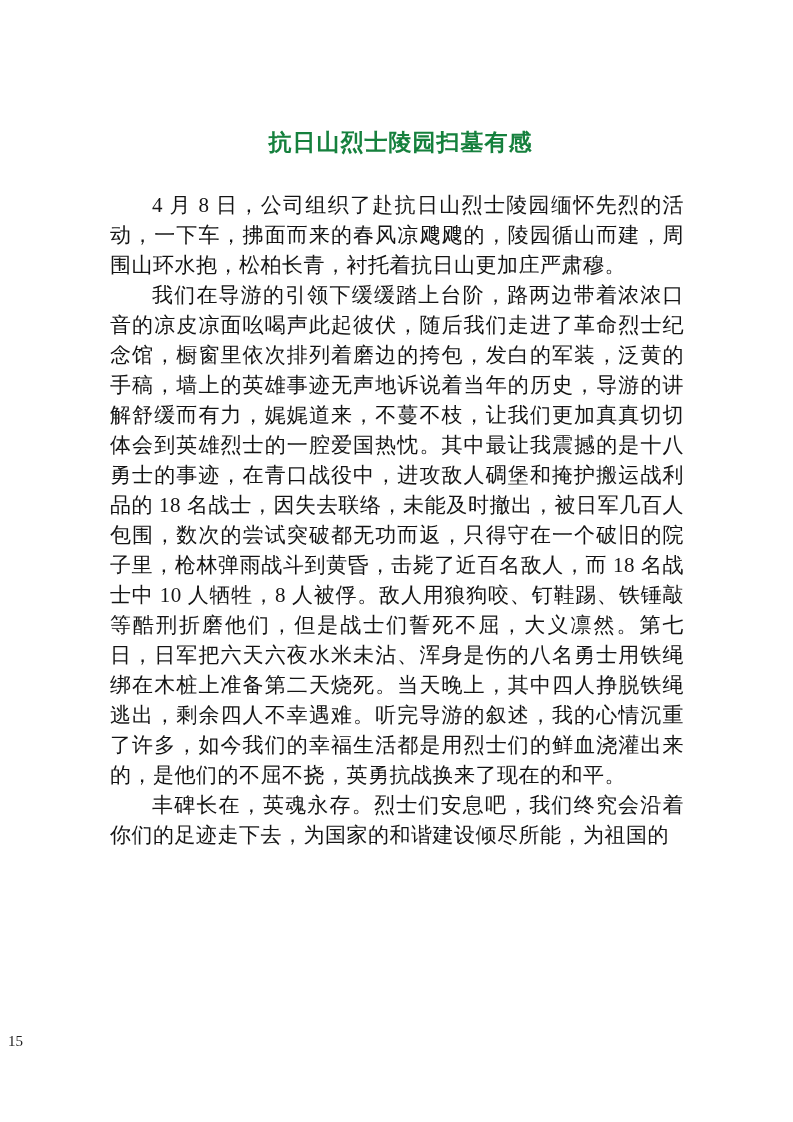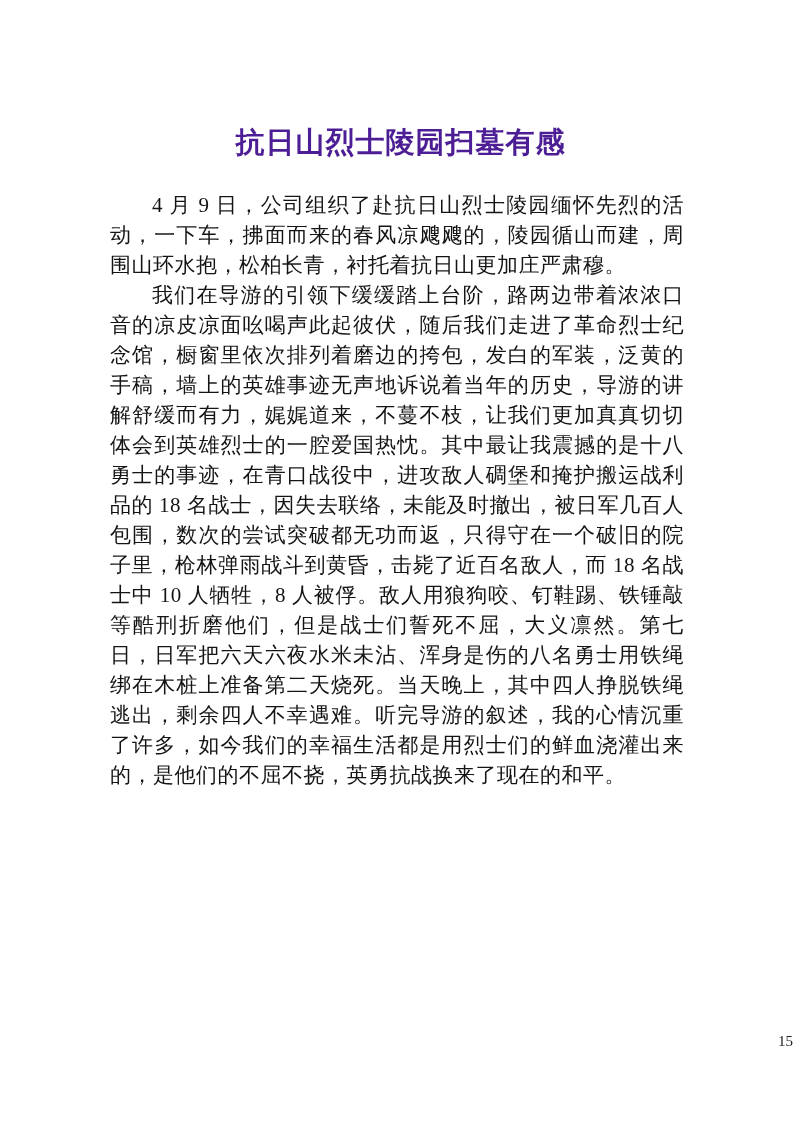--- a/index.html
+++ b/index.html
@@ -17,24 +17,24 @@
   }
   .doc-title {
     position: absolute;
     top: 122px;
     left: 0;
     right: 0;
     margin: 0;
     text-align: center;
     font-family: "Liberation Sans", "DejaVu Sans", sans-serif;
     font-weight: 700;
-    font-size: 29px;
+    font-size: 23px;
     line-height: 40px;
     letter-spacing: 1px;
-    color: #4c1d95;
+    color: #15803d;
     padding-left: 8px;
   }
   .doc-body {
     position: absolute;
     top: 190px;
     left: 110px;
     width: 574px;
     font-family: "Liberation Serif", "DejaVu Serif", serif;
     font-size: 21px;
     line-height: 30px;
@@ -47,37 +47,38 @@
     padding: 0;
     text-indent: 2em;
     letter-spacing: 0.5px;
     word-break: break-all;
   }
   .page-footer {
     position: absolute;
     top: 1032px;
     left: 8px;
     right: 0;
-    text-align: right;
+    text-align: left;
   }
   .page-number {
     font-family: "Liberation Serif", "DejaVu Serif", serif;
     font-size: 15px;
     color: #222222;
   }
 </style>
 </head>
 <body>
 
 <div class="page">
 
   <h1 class="doc-title">抗日山烈士陵园扫墓有感</h1>
 
   <div class="doc-body">
-    <p>4 月 9 日，公司组织了赴抗日山烈士陵园缅怀先烈的活动，一下车，拂面而来的春风凉飕飕的，陵园循山而建，周围山环水抱，松柏长青，衬托着抗日山更加庄严肃穆。</p>
+    <p>4 月 8 日，公司组织了赴抗日山烈士陵园缅怀先烈的活动，一下车，拂面而来的春风凉飕飕的，陵园循山而建，周围山环水抱，松柏长青，衬托着抗日山更加庄严肃穆。</p>
     <p>我们在导游的引领下缓缓踏上台阶，路两边带着浓浓口音的凉皮凉面吆喝声此起彼伏，随后我们走进了革命烈士纪念馆，橱窗里依次排列着磨边的挎包，发白的军装，泛黄的手稿，墙上的英雄事迹无声地诉说着当年的历史，导游的讲解舒缓而有力，娓娓道来，不蔓不枝，让我们更加真真切切体会到英雄烈士的一腔爱国热忱。其中最让我震撼的是十八勇士的事迹，在青口战役中，进攻敌人碉堡和掩护搬运战利品的 18 名战士，因失去联络，未能及时撤出，被日军几百人包围，数次的尝试突破都无功而返，只得守在一个破旧的院子里，枪林弹雨战斗到黄昏，击毙了近百名敌人，而 18 名战士中 10 人牺牲，8 人被俘。敌人用狼狗咬、钉鞋踢、铁锤敲等酷刑折磨他们，但是战士们誓死不屈，大义凛然。第七日，日军把六天六夜水米未沾、浑身是伤的八名勇士用铁绳绑在木桩上准备第二天烧死。当天晚上，其中四人挣脱铁绳逃出，剩余四人不幸遇难。听完导游的叙述，我的心情沉重了许多，如今我们的幸福生活都是用烈士们的鲜血浇灌出来的，是他们的不屈不挠，英勇抗战换来了现在的和平。</p>
+    <p>丰碑长在，英魂永存。烈士们安息吧，我们终究会沿着你们的足迹走下去，为国家的和谐建设倾尽所能，为祖国的</p>
   </div>
 
   <div class="page-footer">
     <span class="page-number">15</span>
   </div>
 
 </div>
 
 </body></html>

